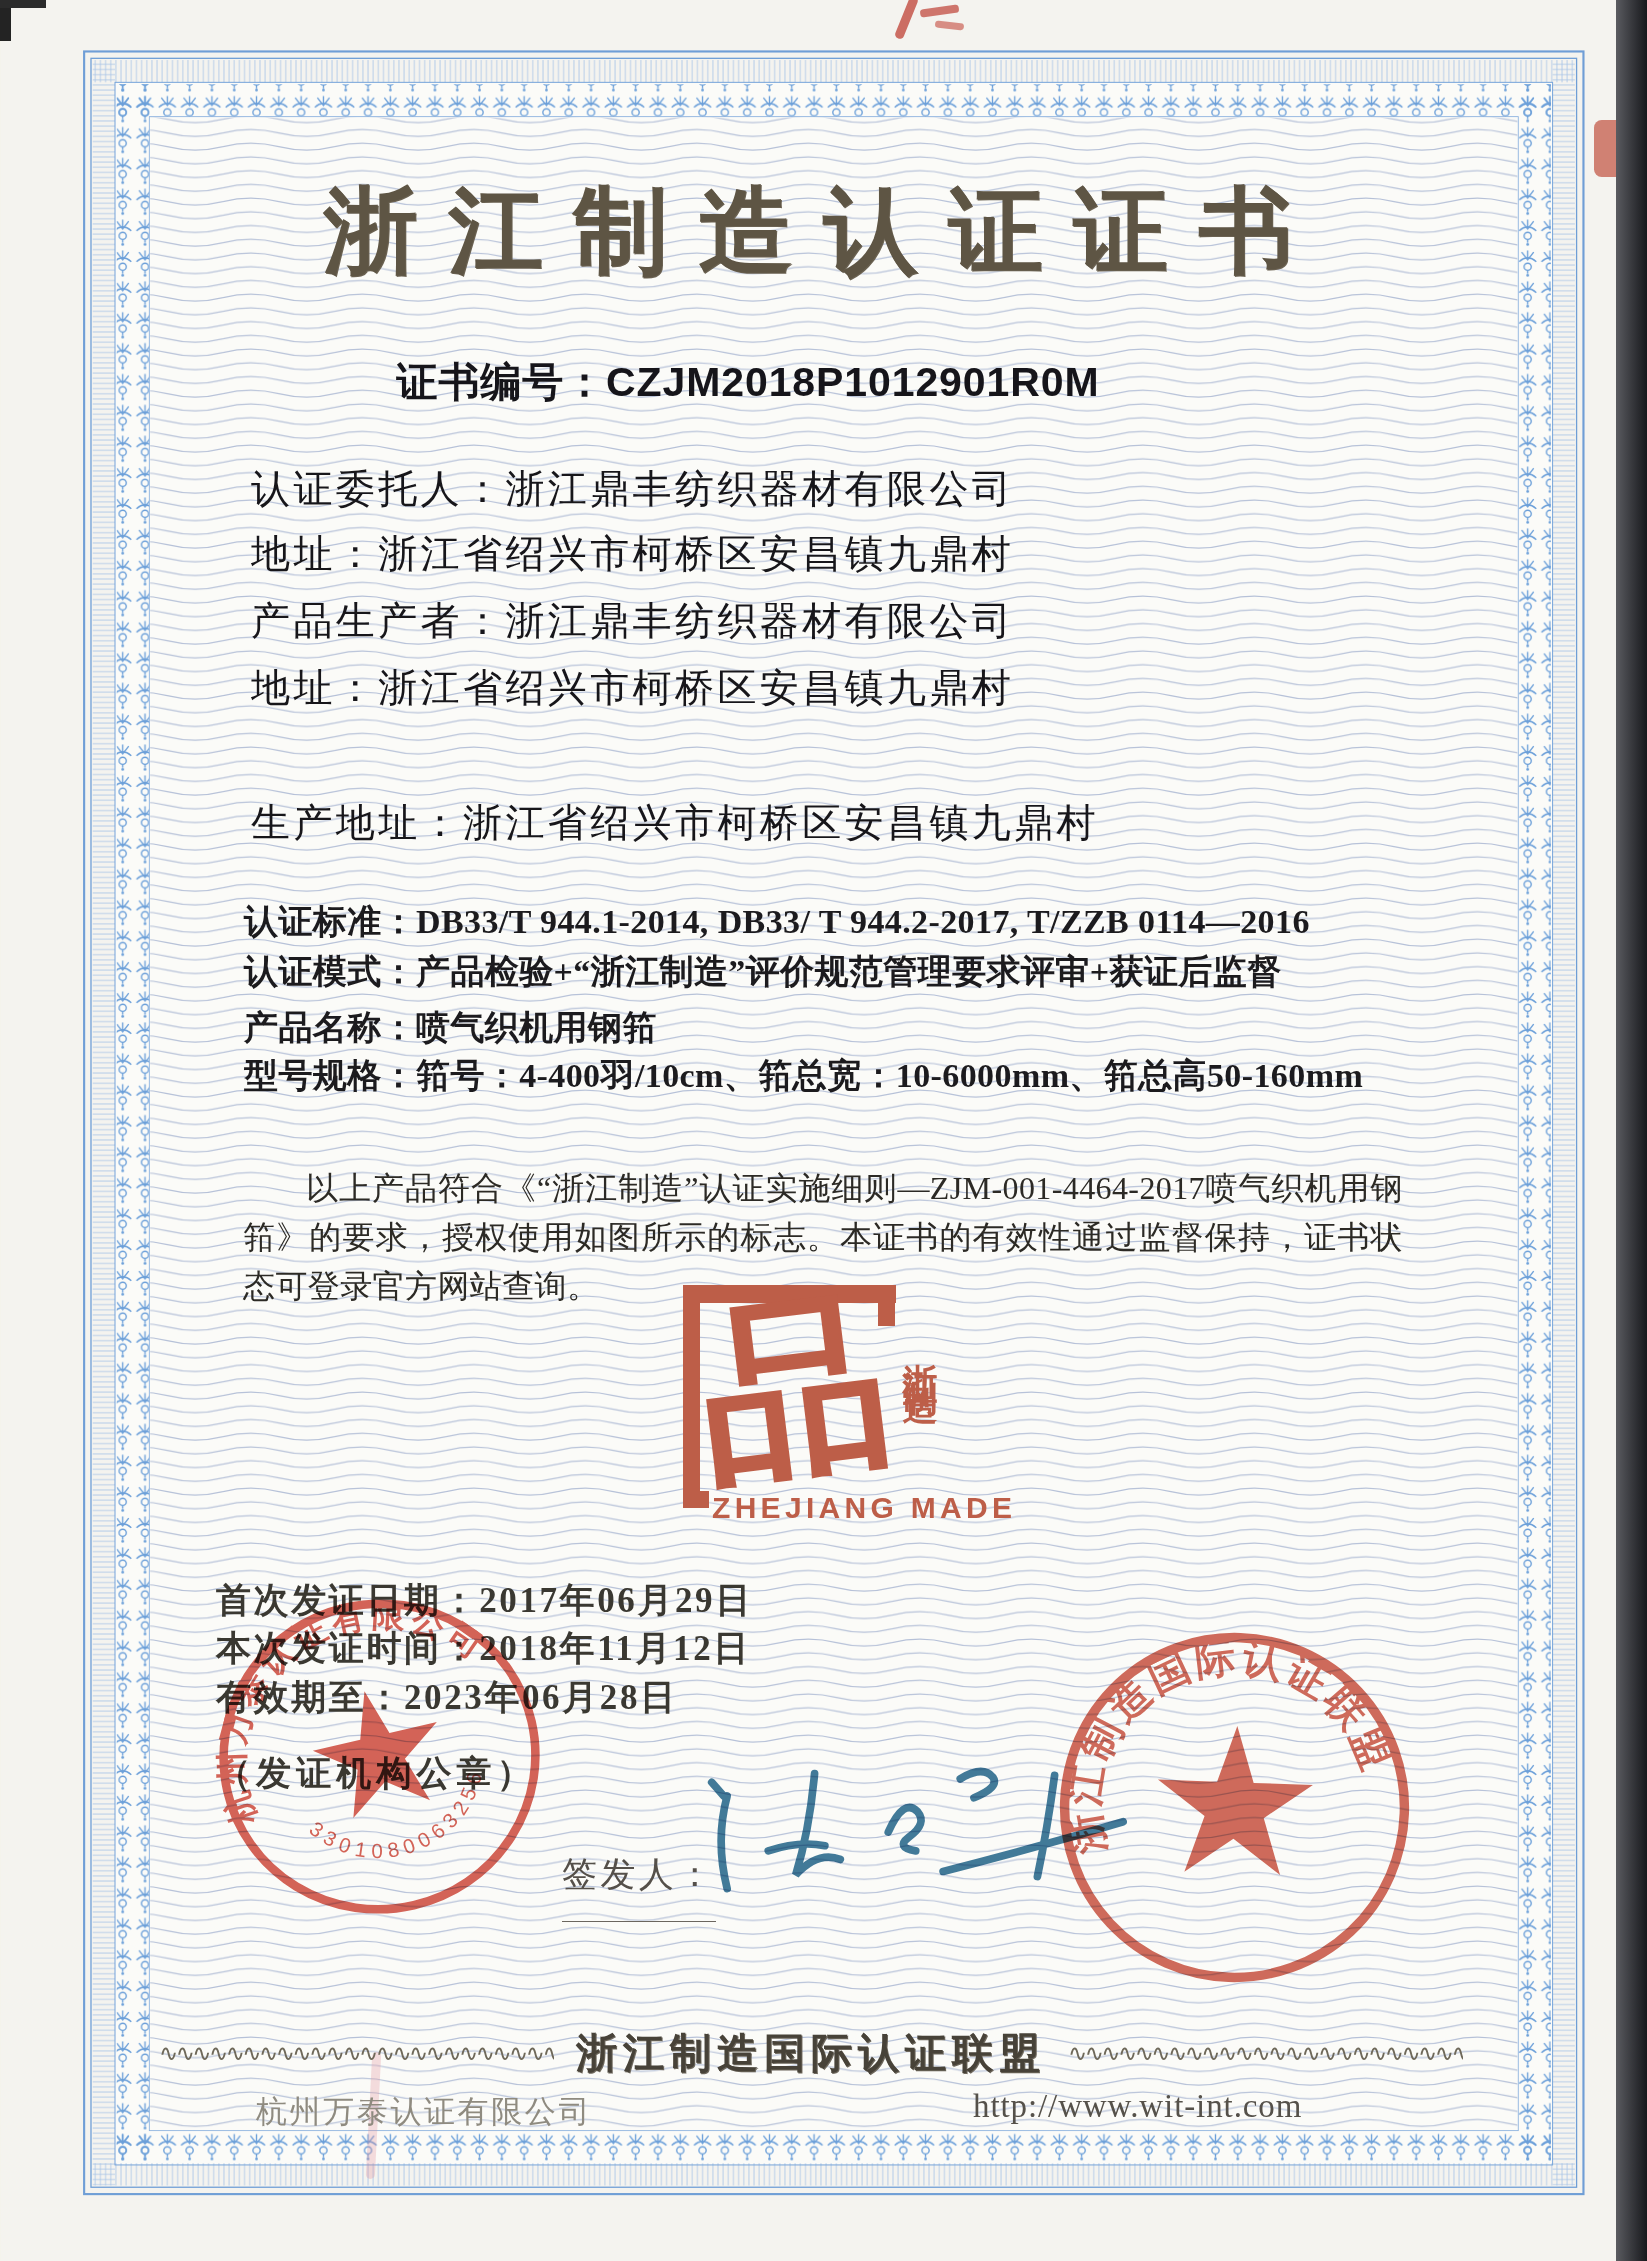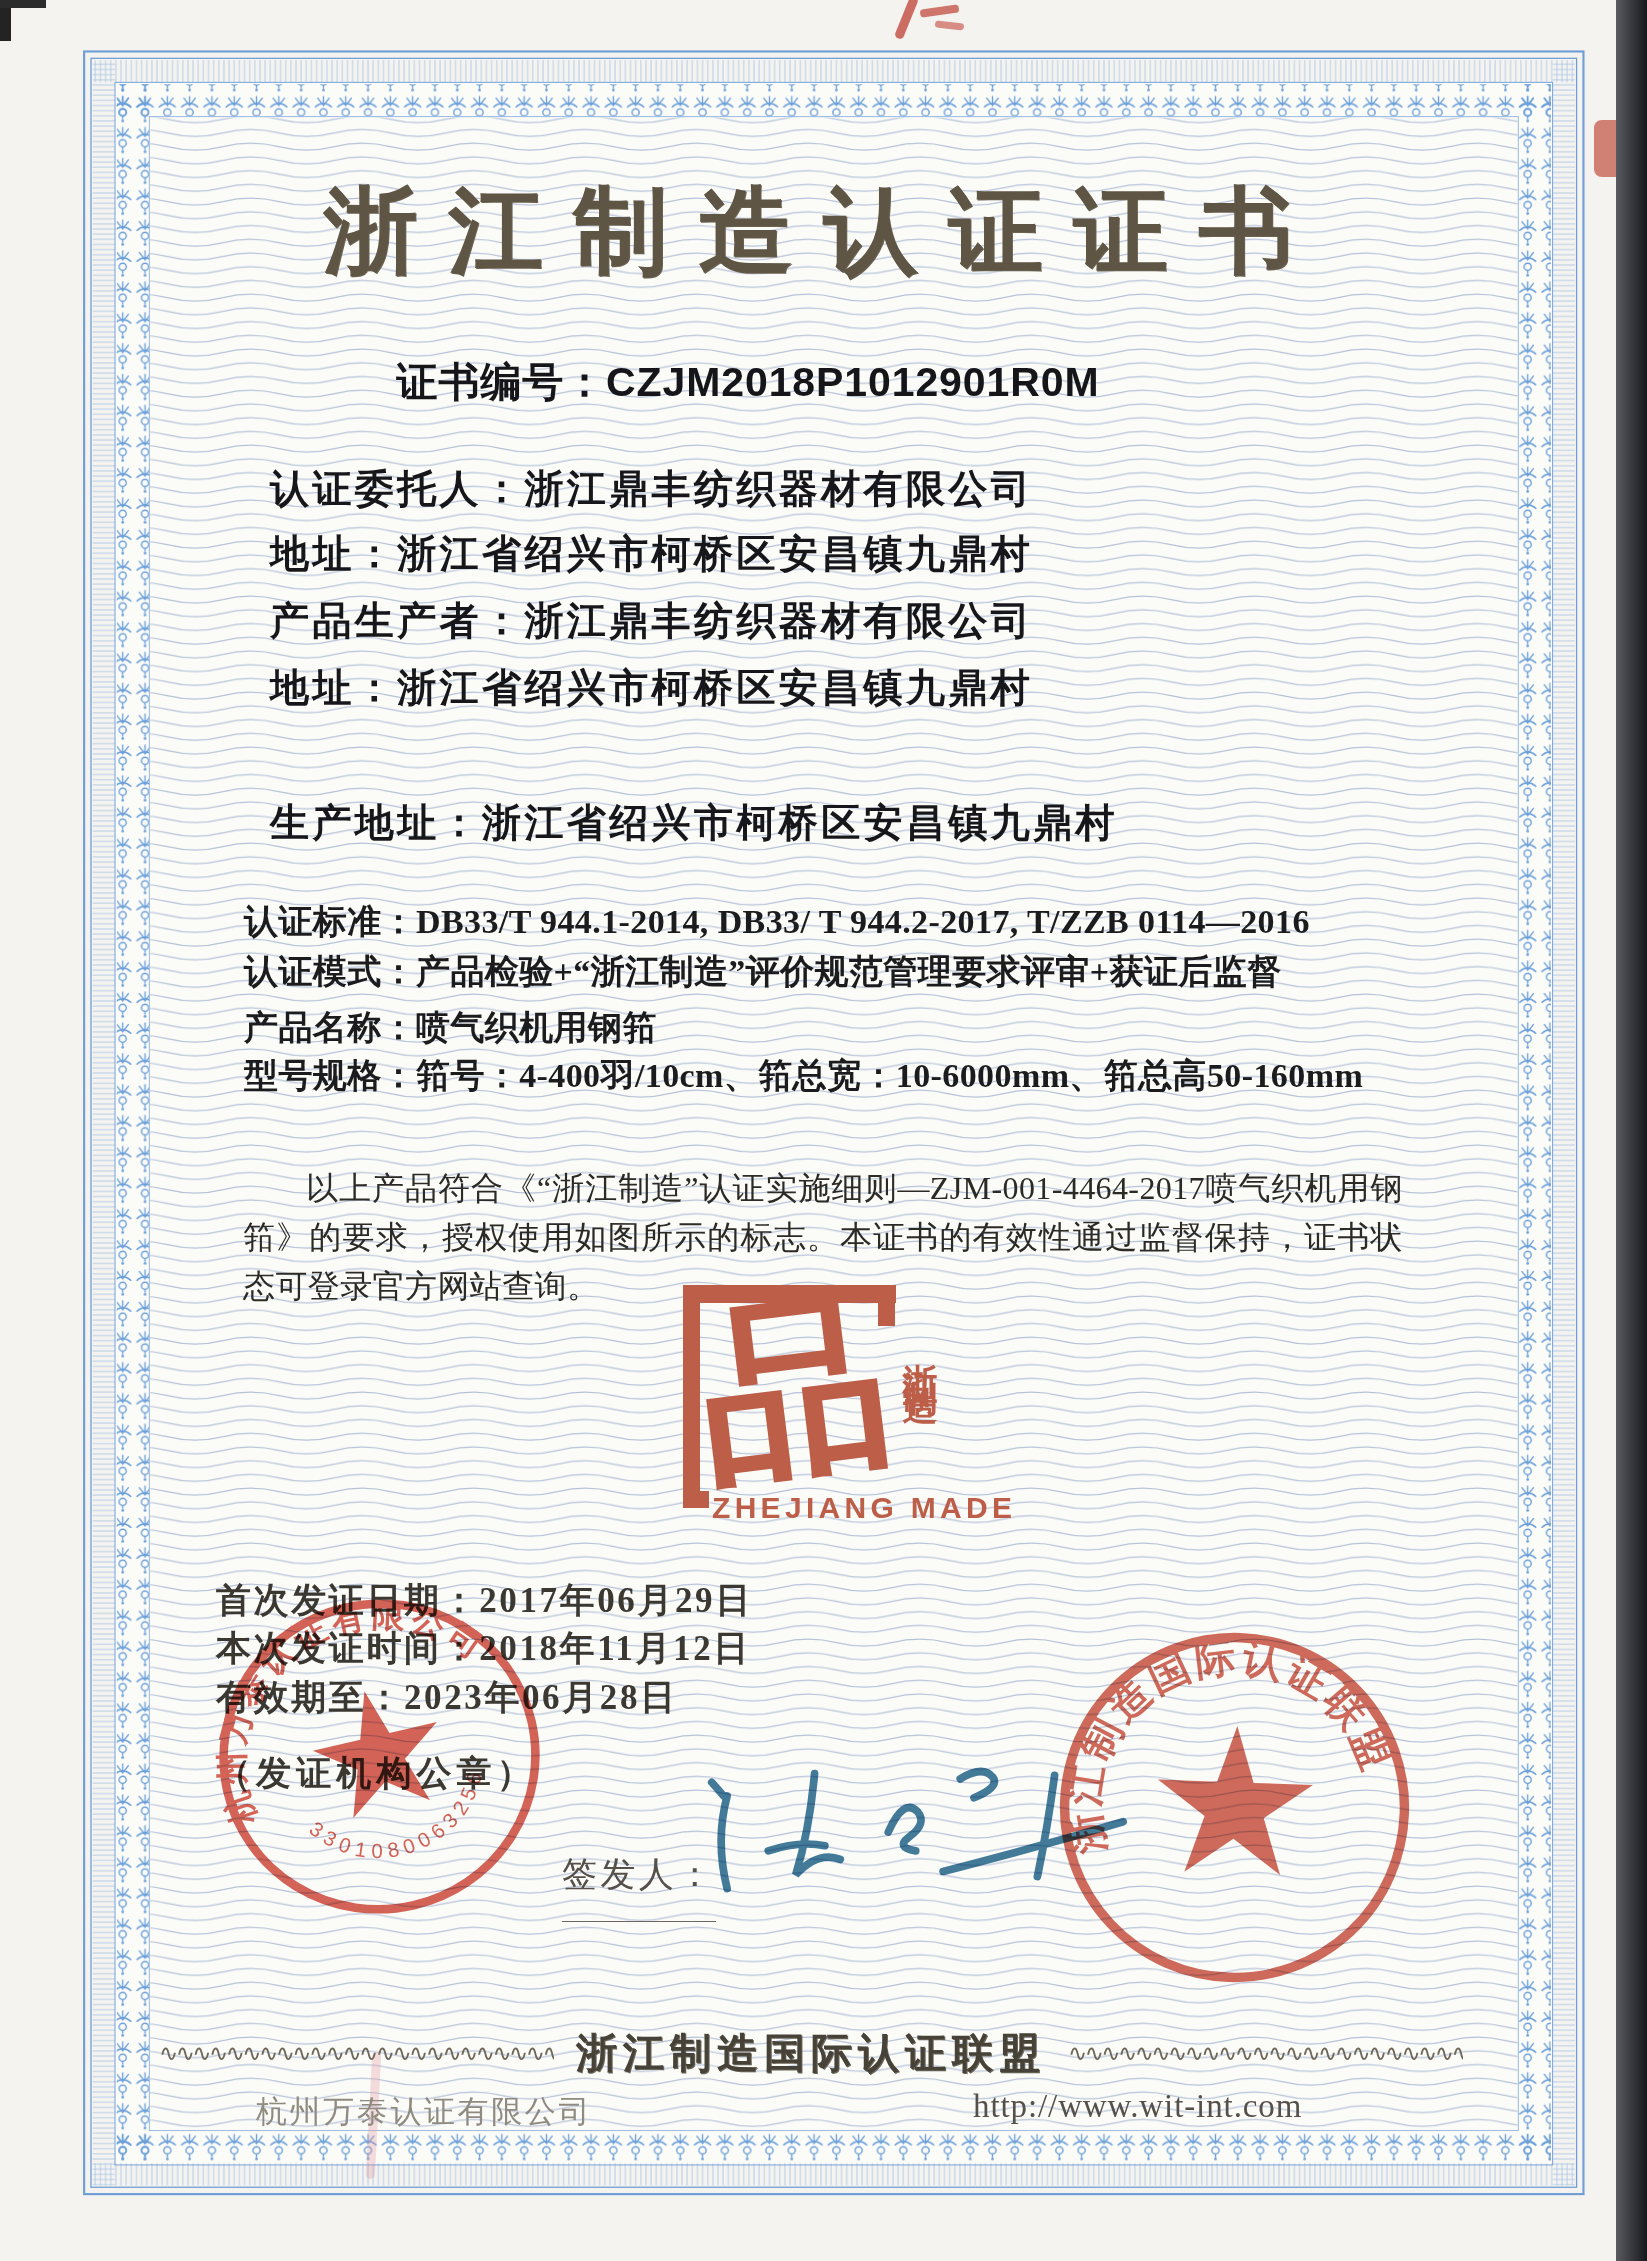--- a/index.html
+++ b/index.html
@@ -21,22 +21,22 @@
       border-radius:7.7px;opacity:.7;z-index:4;}
   .pink-streak{position:absolute;left:369px;top:2052px;width:9.4px;height:127px;background:#e08a93;
       border-radius:5.1px;transform:rotate(3deg);opacity:.28;z-index:2;}
   
   .title{position:absolute;left:0;top:168px;width:1647px;margin:0;text-align:center;z-index:3;
       font-family:"Liberation Serif",serif;font-weight:700;font-size:94px;color:#5e5544;
       letter-spacing:31px;text-shadow:0.9px 0.9px 0 #6b6252;}
   .cert-no{position:absolute;left:0;top:355px;width:1496px;text-align:center;z-index:3;
       font-weight:700;font-size:41px;color:#16151a;letter-spacing:0.9px;}
   
-  .info-line{position:absolute;left:270px;height:45px;z-index:3;white-space:nowrap;
-      font-weight:700;font-size:39px;color:#17161a;letter-spacing:3.4px;}
+  .info-line{position:absolute;left:251px;height:45px;z-index:3;white-space:nowrap;
+      font-weight:400;font-size:39px;color:#17161a;letter-spacing:3.4px;}
   .std-line{position:absolute;left:244px;height:39px;z-index:3;white-space:nowrap;
       font-family:"Liberation Serif",serif;font-weight:700;font-size:34px;color:#1c1b1e;letter-spacing:0.4px;}
   .statement{position:absolute;left:243px;top:1164px;width:1160px;margin:0;z-index:3;
       font-family:"Liberation Serif",serif;font-size:32px;line-height:49px;color:#2c2a25;
       text-align:justify;text-indent:63px;letter-spacing:0.4px;}
   
   .logo{position:absolute;left:676px;top:1280px;width:302px;height:285px;z-index:3;}
   .logo .bar{position:absolute;background:#bd5e48;}
   .logo .bar-top{left:6.9px;top:5.1px;width:213px;height:18px;}
   .logo .bar-right-stub{left:202px;top:5.1px;width:17px;height:41px;}

